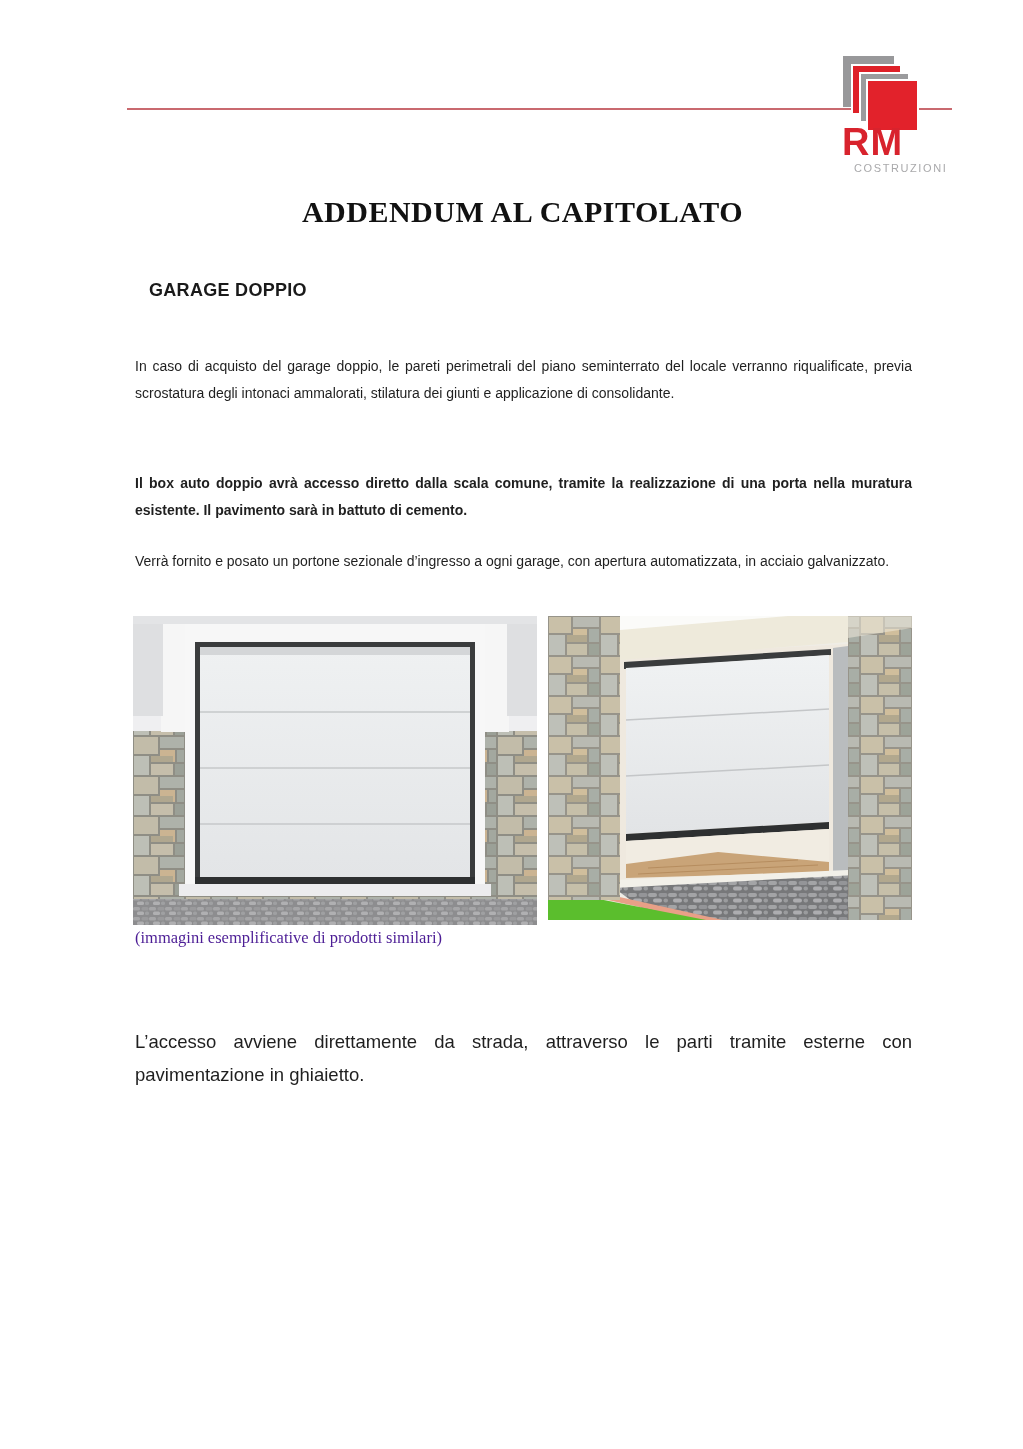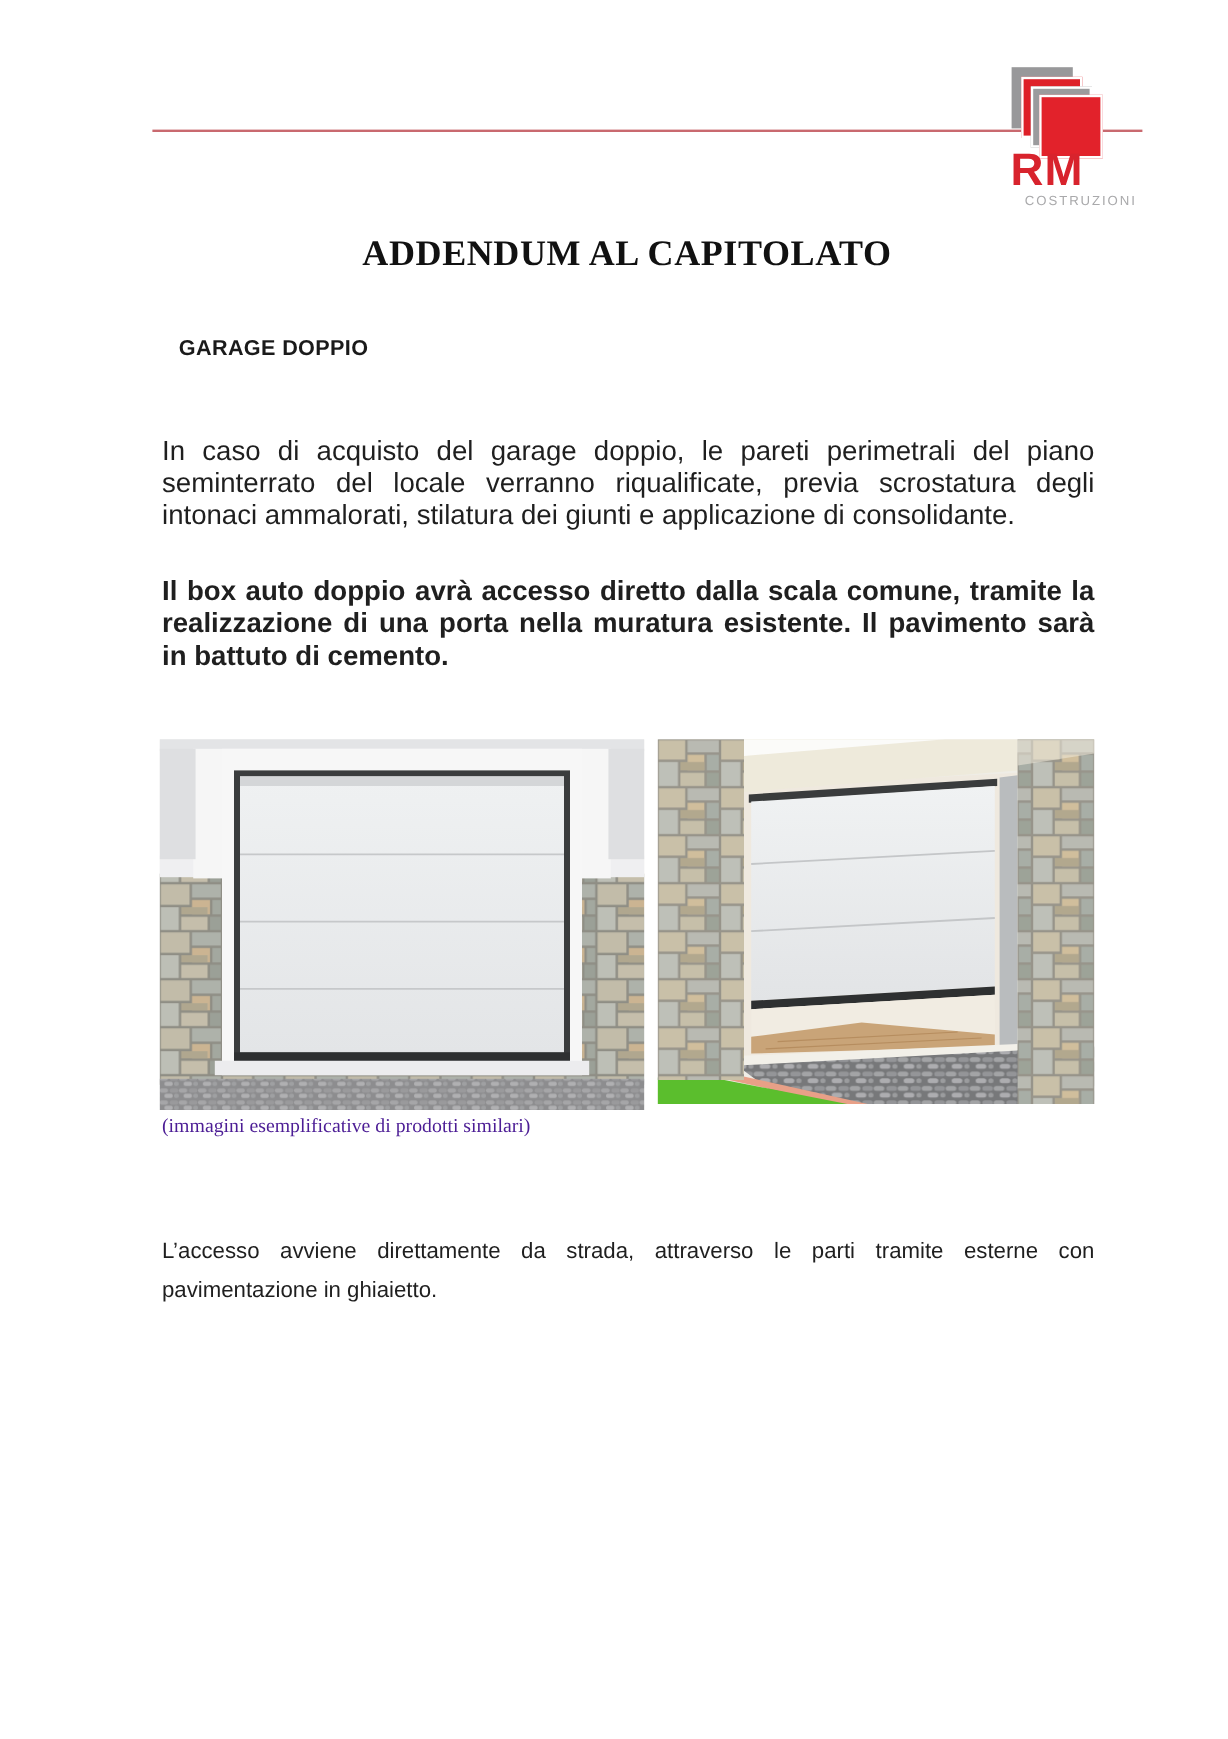--- a/index.html
+++ b/index.html
@@ -37,21 +37,21 @@
     text-align:center;
     font-family:"Liberation Serif", serif;
     font-weight:bold;font-size:30px;letter-spacing:0.5px;color:#111;
   }
   .heading{
     position:absolute;left:134px;top:280px;
     font-size:18px;font-weight:bold;letter-spacing:0.3px;color:#1a1a1a;margin-left:15px;
   }
   .para{
     position:absolute;left:135px;width:777px;
-    font-size:23px;line-height:27px;text-align:justify;color:#1f1f1f;
+    font-size:14px;line-height:27px;text-align:justify;color:#1f1f1f;
   }
   .p1{top:339px;}
   .p2{top:456px;font-weight:bold;}
   .p3{top:534px;}
   .p4{top:1006px;font-size:18.5px;line-height:33px;}
   
   .figure{position:absolute;top:616px;}
   .fig-left{left:133px;width:404px;height:309px;}
   .fig-right{left:548px;width:364px;height:304px;}
   .figure svg{display:block;}
@@ -79,20 +79,21 @@
     <div class="brand">RM</div>
     <div class="brand-sub">COSTRUZIONI</div>
   </div>
 
   <div class="title">ADDENDUM AL CAPITOLATO</div>
 
   <div class="heading">GARAGE DOPPIO</div>
 
   <p class="para p1">In caso di acquisto del garage doppio, le pareti perimetrali del piano seminterrato del locale verranno riqualificate, previa scrostatura degli intonaci ammalorati, stilatura dei giunti e applicazione di consolidante.</p>
   <p class="para p2">Il box auto doppio avrà accesso diretto dalla scala comune, tramite la realizzazione di una porta nella muratura esistente. Il pavimento sarà in battuto di cemento.</p>
+  <p class="para p3">Verrà fornito e posato un portone sezionale d’ingresso a ogni garage, con apertura automatizzata, in acciaio galvanizzato.</p>
 
   <div class="figure fig-left">
     <svg width="404" height="309" viewBox="0 0 404 309" xmlns="http://www.w3.org/2000/svg">
       <defs>
         <pattern id="stoneA" width="52" height="40" patternUnits="userSpaceOnUse">
           <rect width="52" height="40" fill="#8f8e85"></rect>
           <rect x="1" y="1" width="24" height="17" fill="#c2bca9"></rect>
           <rect x="27" y="1" width="24" height="11" fill="#aeb2aa"></rect>
           <rect x="27" y="14" width="15" height="12" fill="#cbb492"></rect>
           <rect x="44" y="14" width="7" height="12" fill="#a3a89f"></rect>

